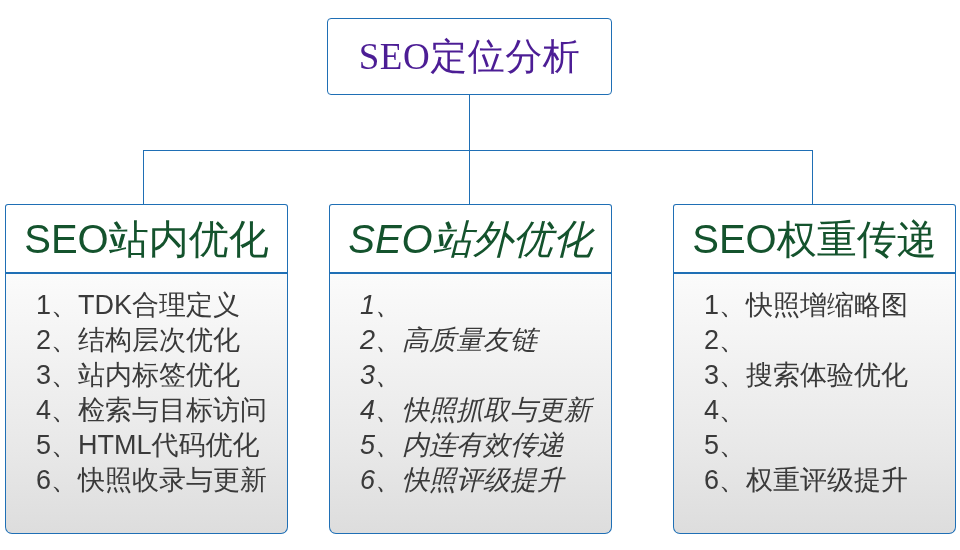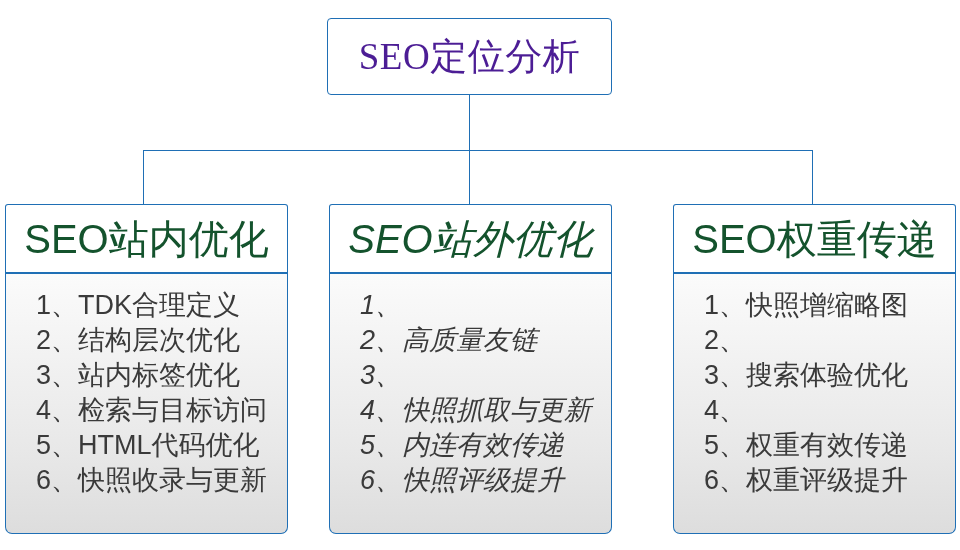--- a/index.html
+++ b/index.html
@@ -212,21 +212,20 @@
         </li>
         <li class="item-row">
           <span class="item-index">3、</span>
           <span class="item-text">搜索体验优化</span>
         </li>
         <li class="item-row">
           <span class="item-index">4、</span>
         </li>
         <li class="item-row">
           <span class="item-index">5、</span>
-          <span class="item-text">权重有效传递</span>
         </li>
         <li class="item-row">
           <span class="item-index">6、</span>
           <span class="item-text">权重评级提升</span>
         </li>
       </ul>
     </div>
   </div>
 
 </div>

